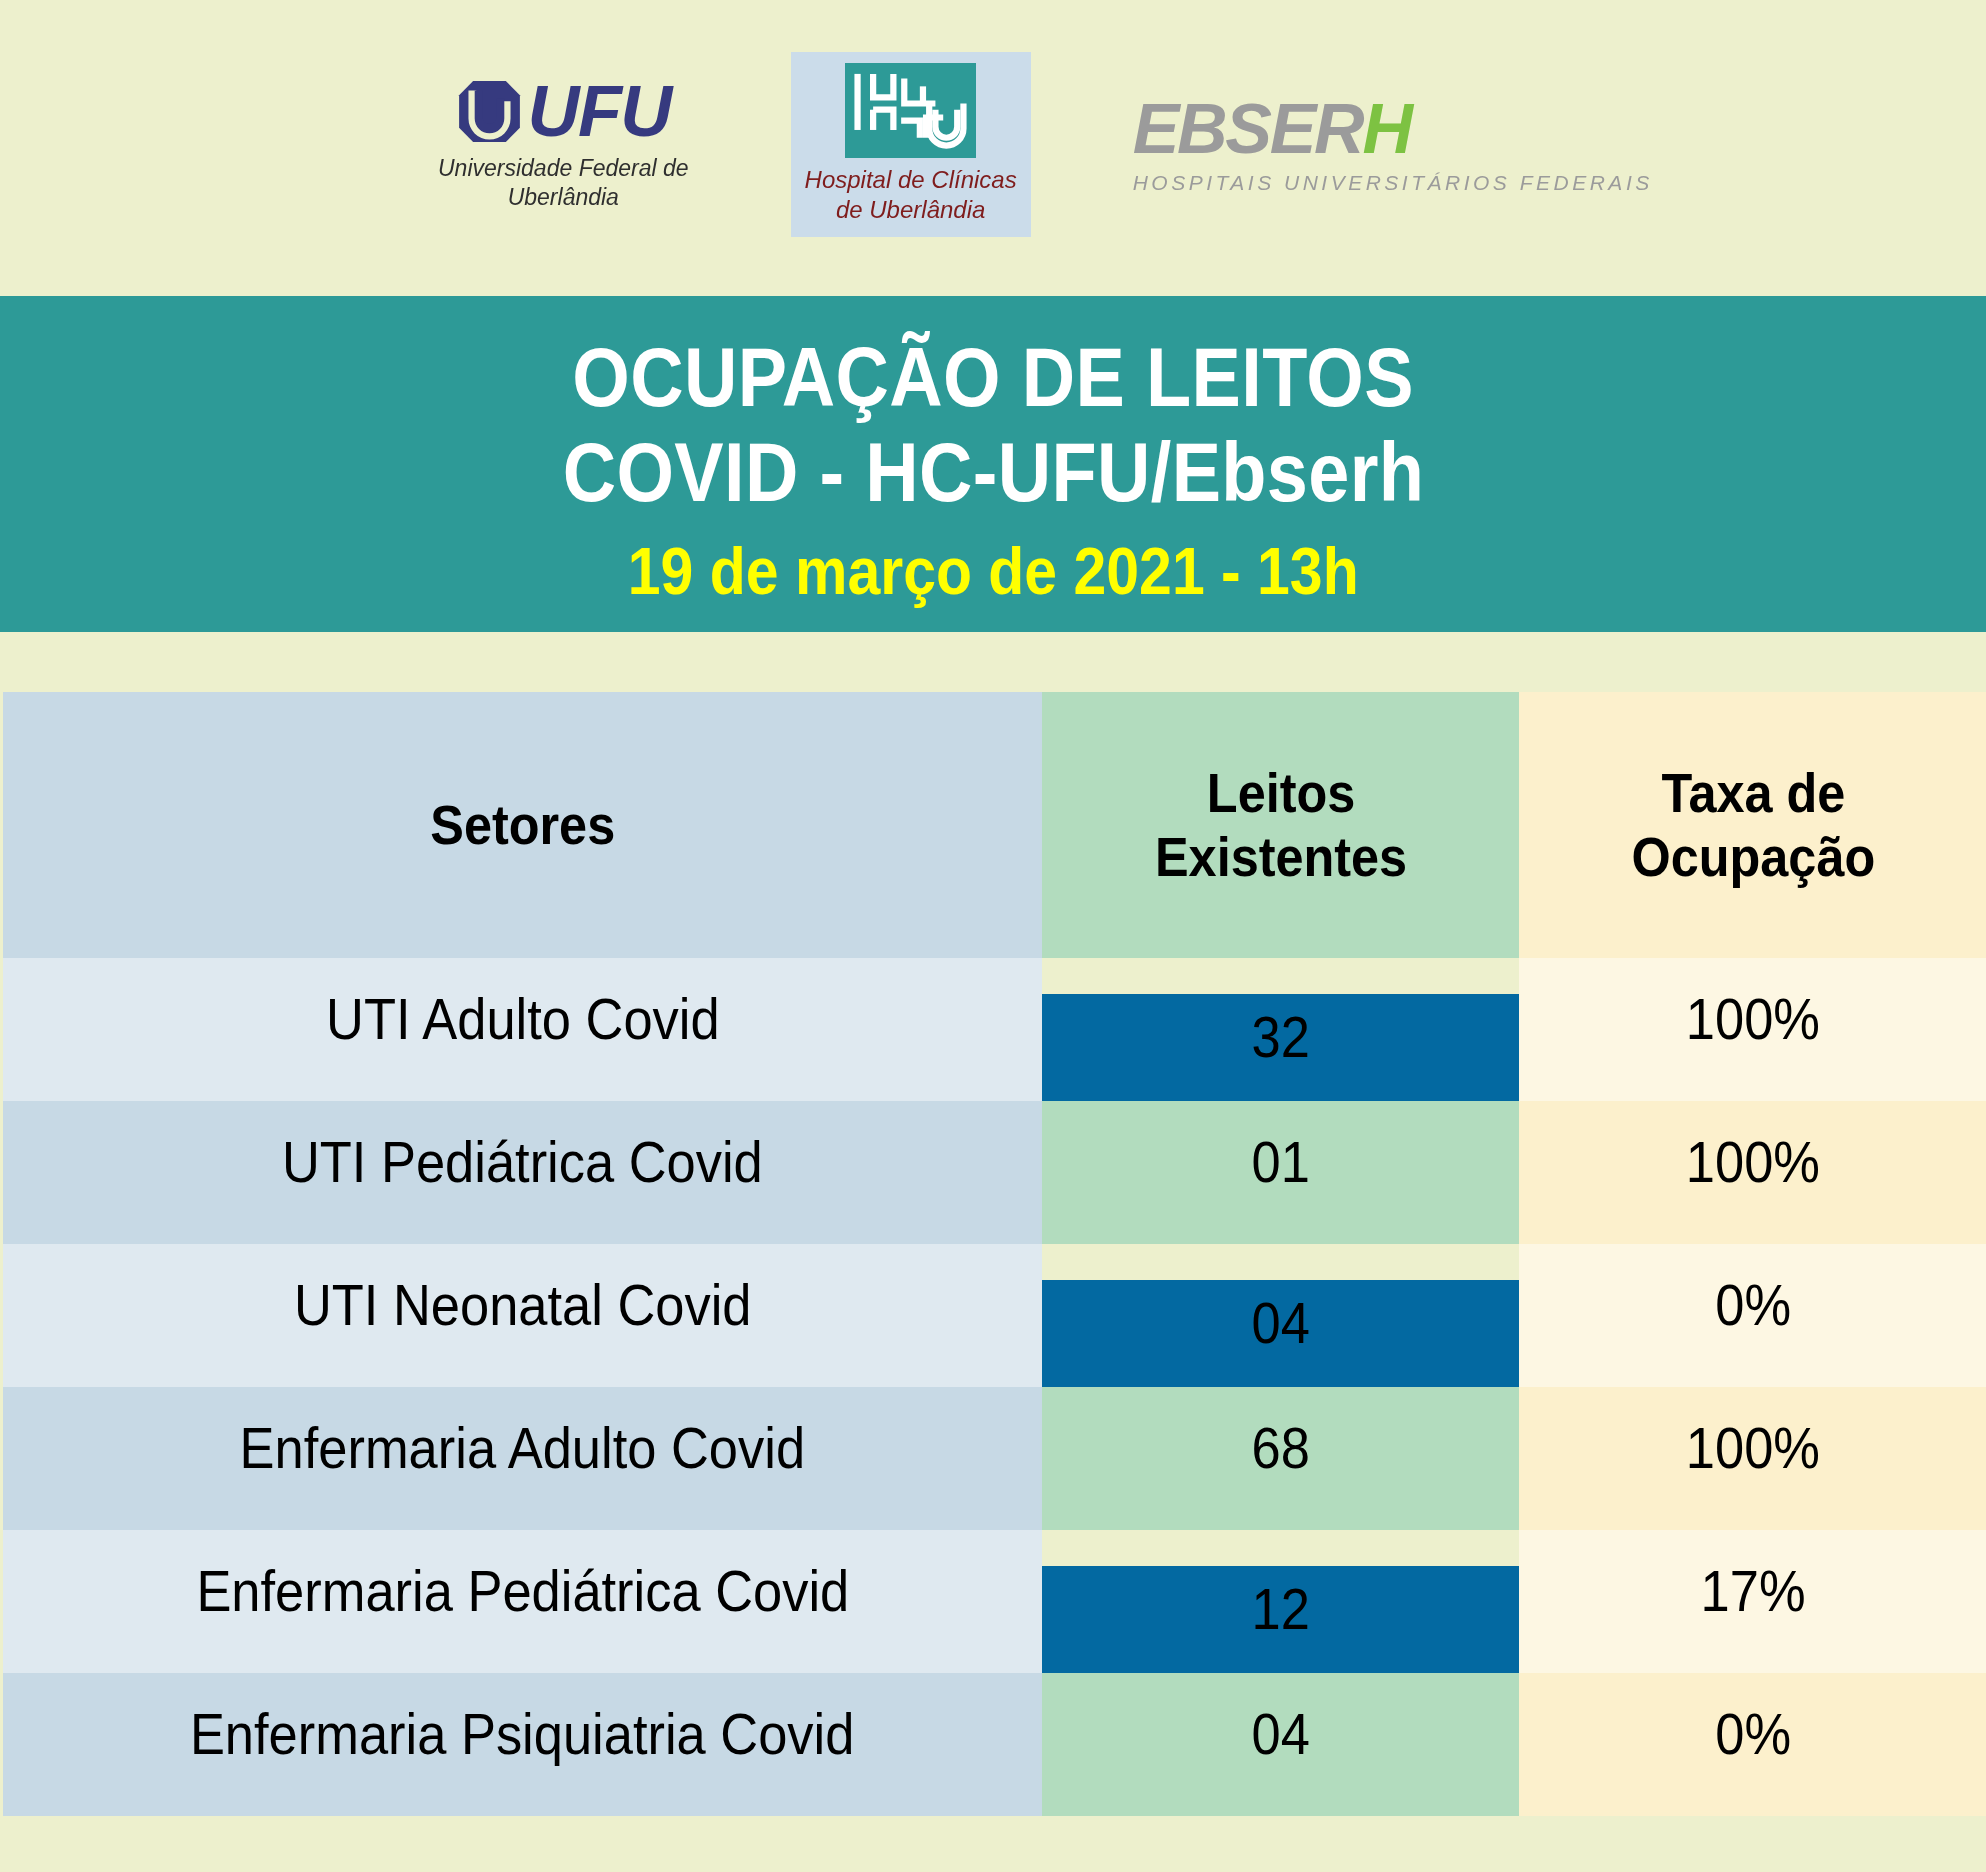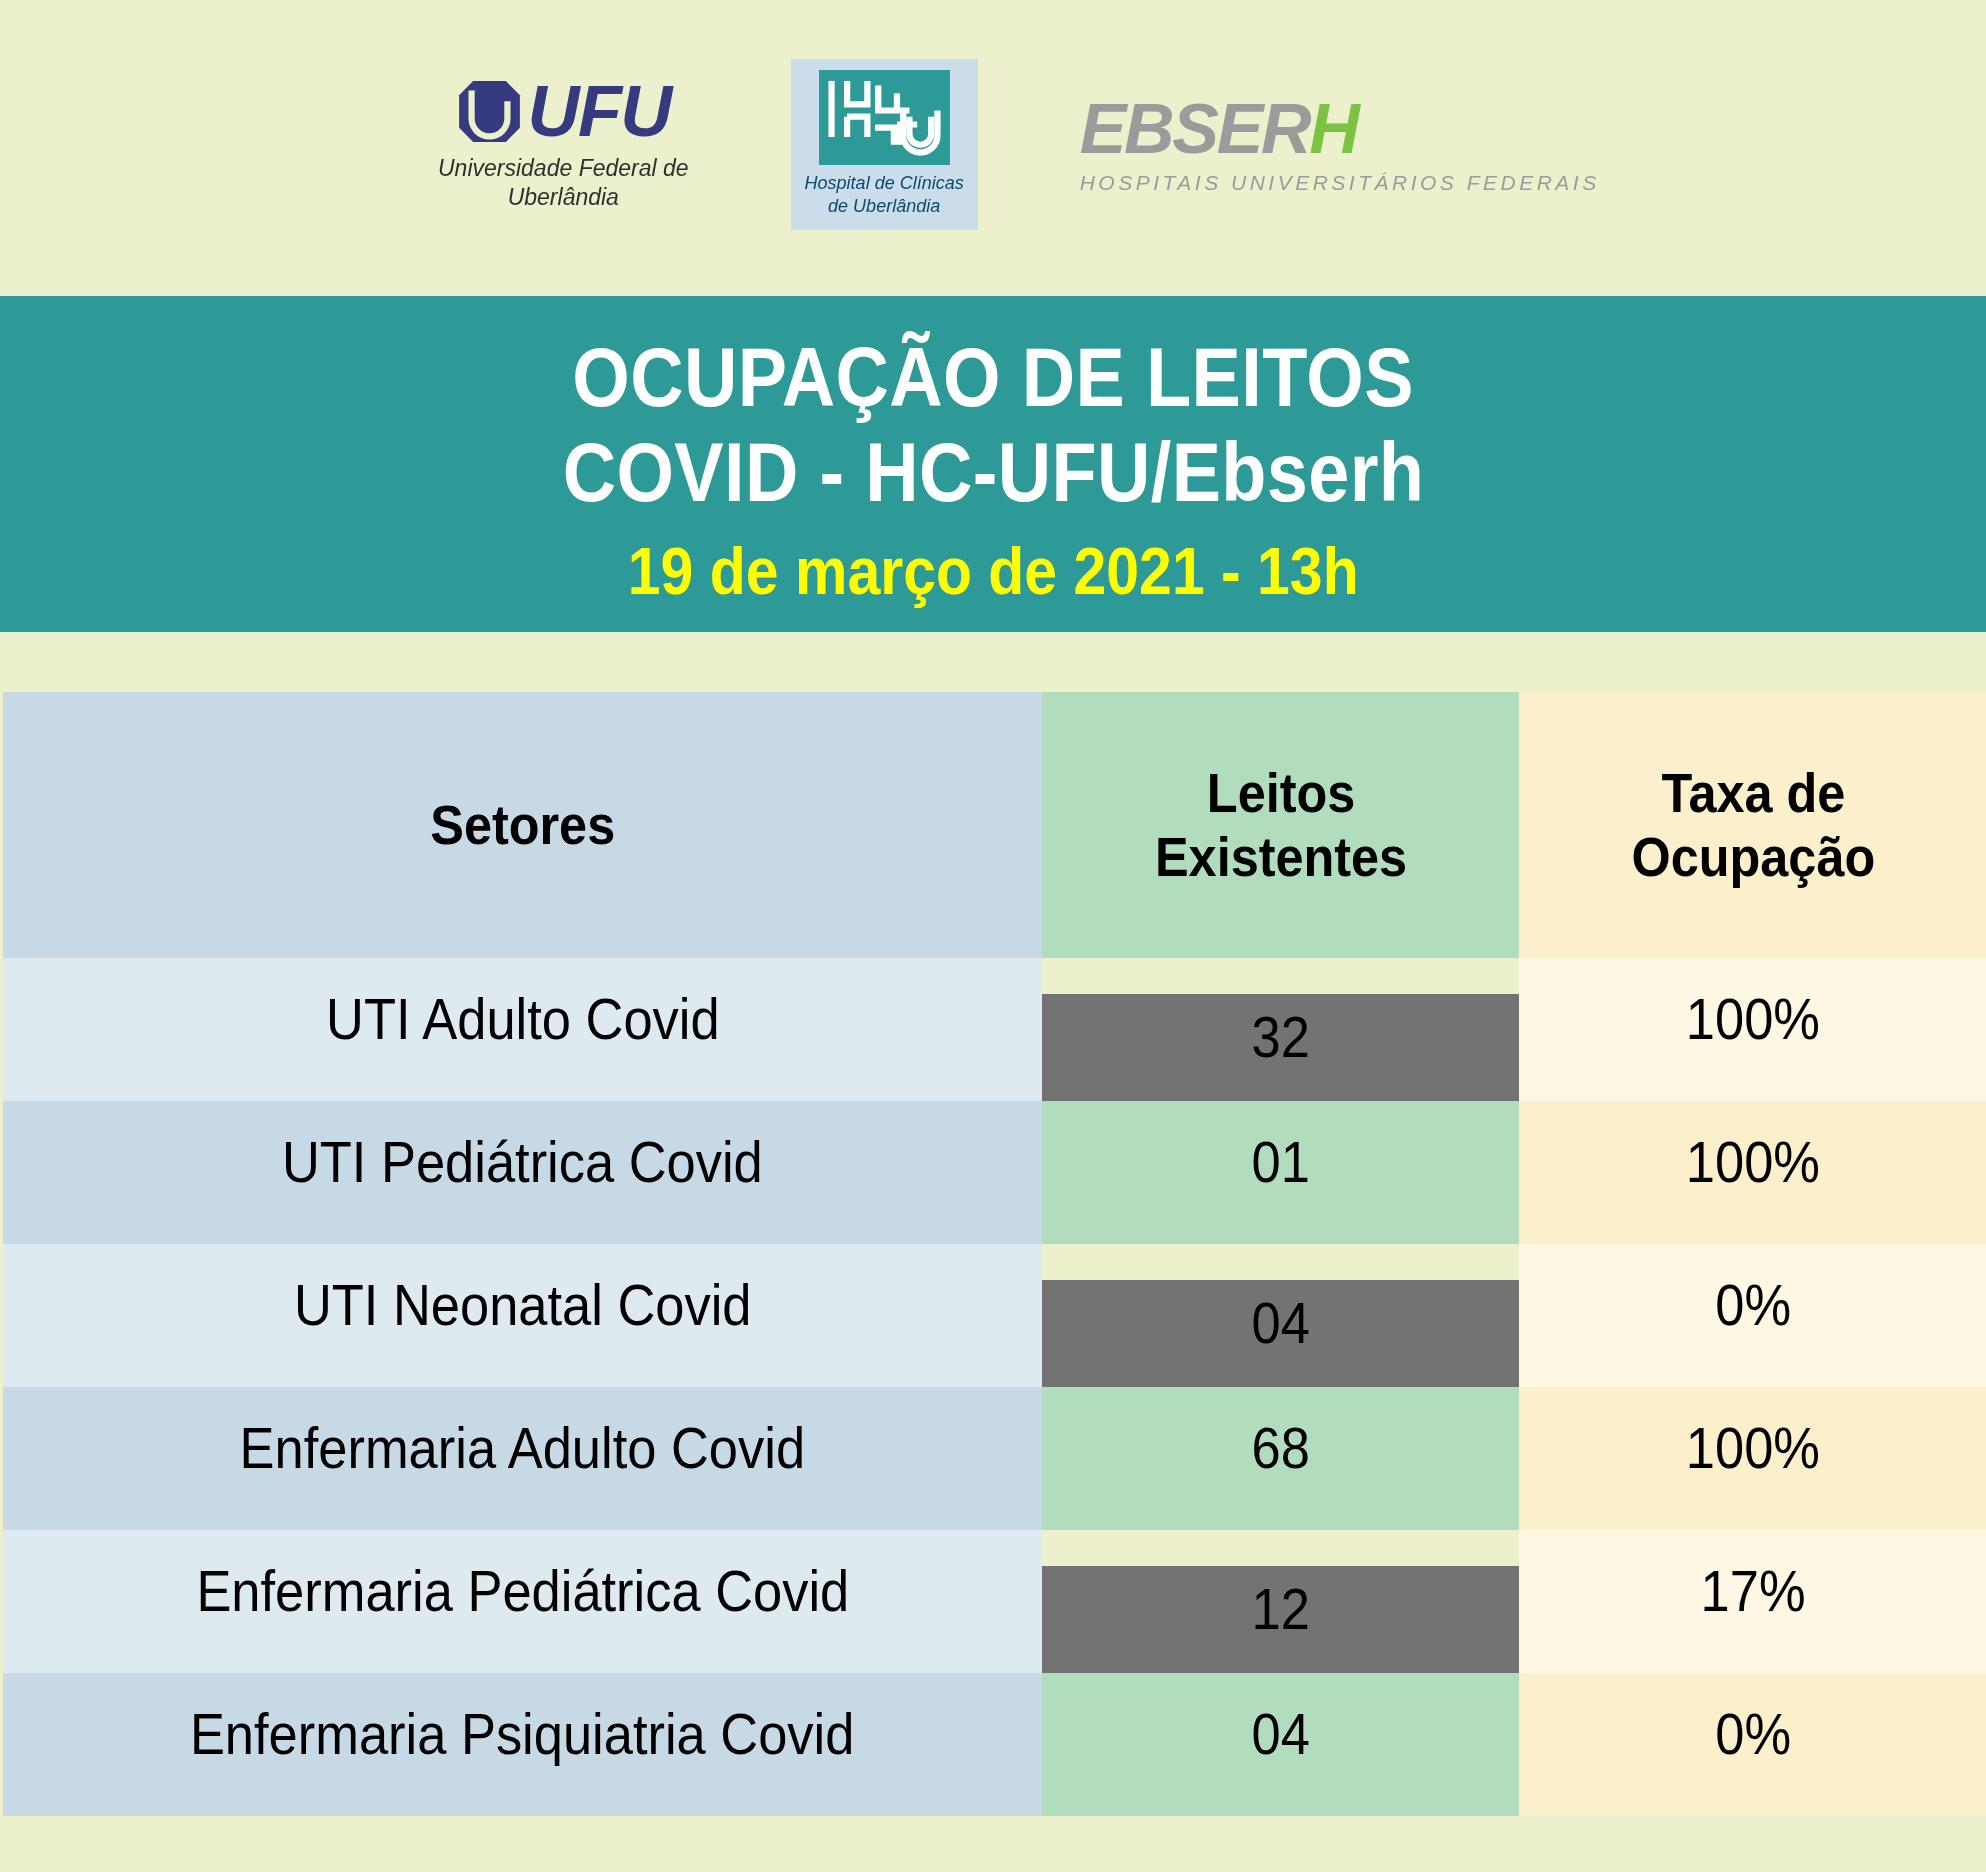--- a/index.html
+++ b/index.html
@@ -53,23 +53,23 @@
   
   .hc-logo {
     background:#cbdcea;
     padding:11px 14px 12.5px 14px;
     display:flex; flex-direction:column; align-items:center;
   }
   .hc-box { width:131px; height:95px; background:#2d9a97; position:relative; }
   .hc-sub {
     margin-top:7px;
     font-family:"Liberation Sans", sans-serif;
-    font-size:18px;
+    font-size:24px;
     line-height:1.25;
-    color:#0c4a6e;
+    color:#7f1d1d;
     text-align:center;
   }
 
   
   .ebserh-logo { display:flex; flex-direction:column; align-items:flex-start; }
   .ebserh-word {
     font-family:"Liberation Sans", sans-serif;
     font-weight:bold;
     font-size:70px;
     line-height:1;
@@ -145,21 +145,21 @@
     font-size:56px;
     line-height:1.14;
     color:#000000;
     transform:scaleX(0.9);
     display:block;
   }
 
   
   .tbody-row { height:143px; }
   .tbody-row.odd  .c-sector { background:#dfe9f0; }
-  .tbody-row.odd  .c-beds   { background:#737373;margin-top:36px; }
+  .tbody-row.odd  .c-beds   { background:#0369a1;margin-top:36px; }
   .tbody-row.odd  .c-rate   { background:#fdf7e3; }
   .tbody-row.even .c-sector { background:#c7d9e5; }
   .tbody-row.even .c-beds   { background:#b2dcbe; }
   .tbody-row.even .c-rate   { background:#fcf0cc; }
   .tbody-row .cell span {
     font-family:"Liberation Sans Narrow","Liberation Sans", sans-serif;
     font-weight:normal;
     font-size:57px;
     line-height:1;
     color:#000000;

